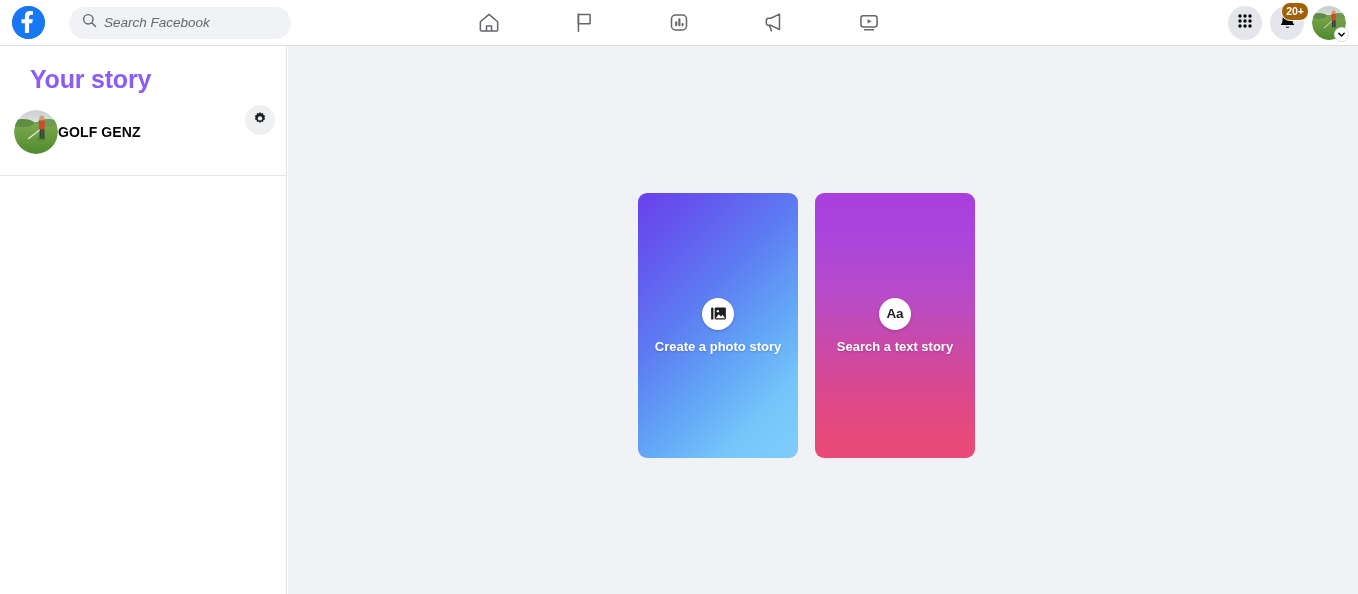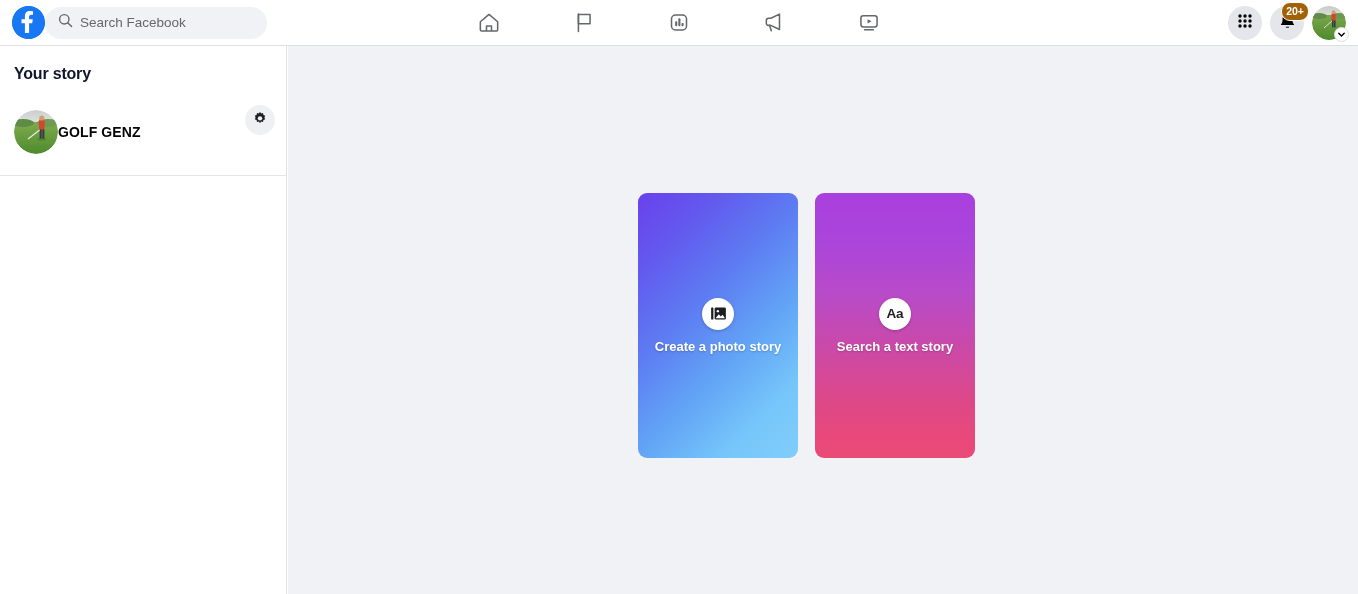--- a/index.html
+++ b/index.html
@@ -21,24 +21,25 @@
     background: #ffffff;
     border-bottom: 1px solid #dddfe2;
     display: flex;
     align-items: center;
     z-index: 20;
   }
 
   .header-left {
     display: flex;
     align-items: center;
-    gap: 0;
+    gap: 24px;
     padding-left: 12px;
     width: 300px;
     flex: 0 0 auto;
+    font-style: italic;
   }
 
   .fb-logo {
     width: 33px; height: 33px;
     border-radius: 50%;
     background: #1877f2;
     position: relative;
     flex: 0 0 auto;
     overflow: hidden;
   }
@@ -150,25 +151,26 @@
     height: 548px;
     background: #ffffff;
     border-right: 1px solid #dfe1e5;
   }
   .sidebar-head {
     height: 129px;
     position: relative;
     padding: 18px 14px 0 14px;
   }
   .story-title {
-    font-size: 16px;
+    font-size: 25px;
     font-weight: bold;
-    color: #0f172a;
+    color: #8b5cf6;
     line-height: 1.2;
     letter-spacing: -0.2px;
+    margin-left: 16px;
   }
   .gear-btn {
     position: absolute;
     top: 59px;
     left: 245px;
     width: 30px; height: 30px;
     border-radius: 50%;
     background: #eef0f2;
     display: flex;
     align-items: center;

